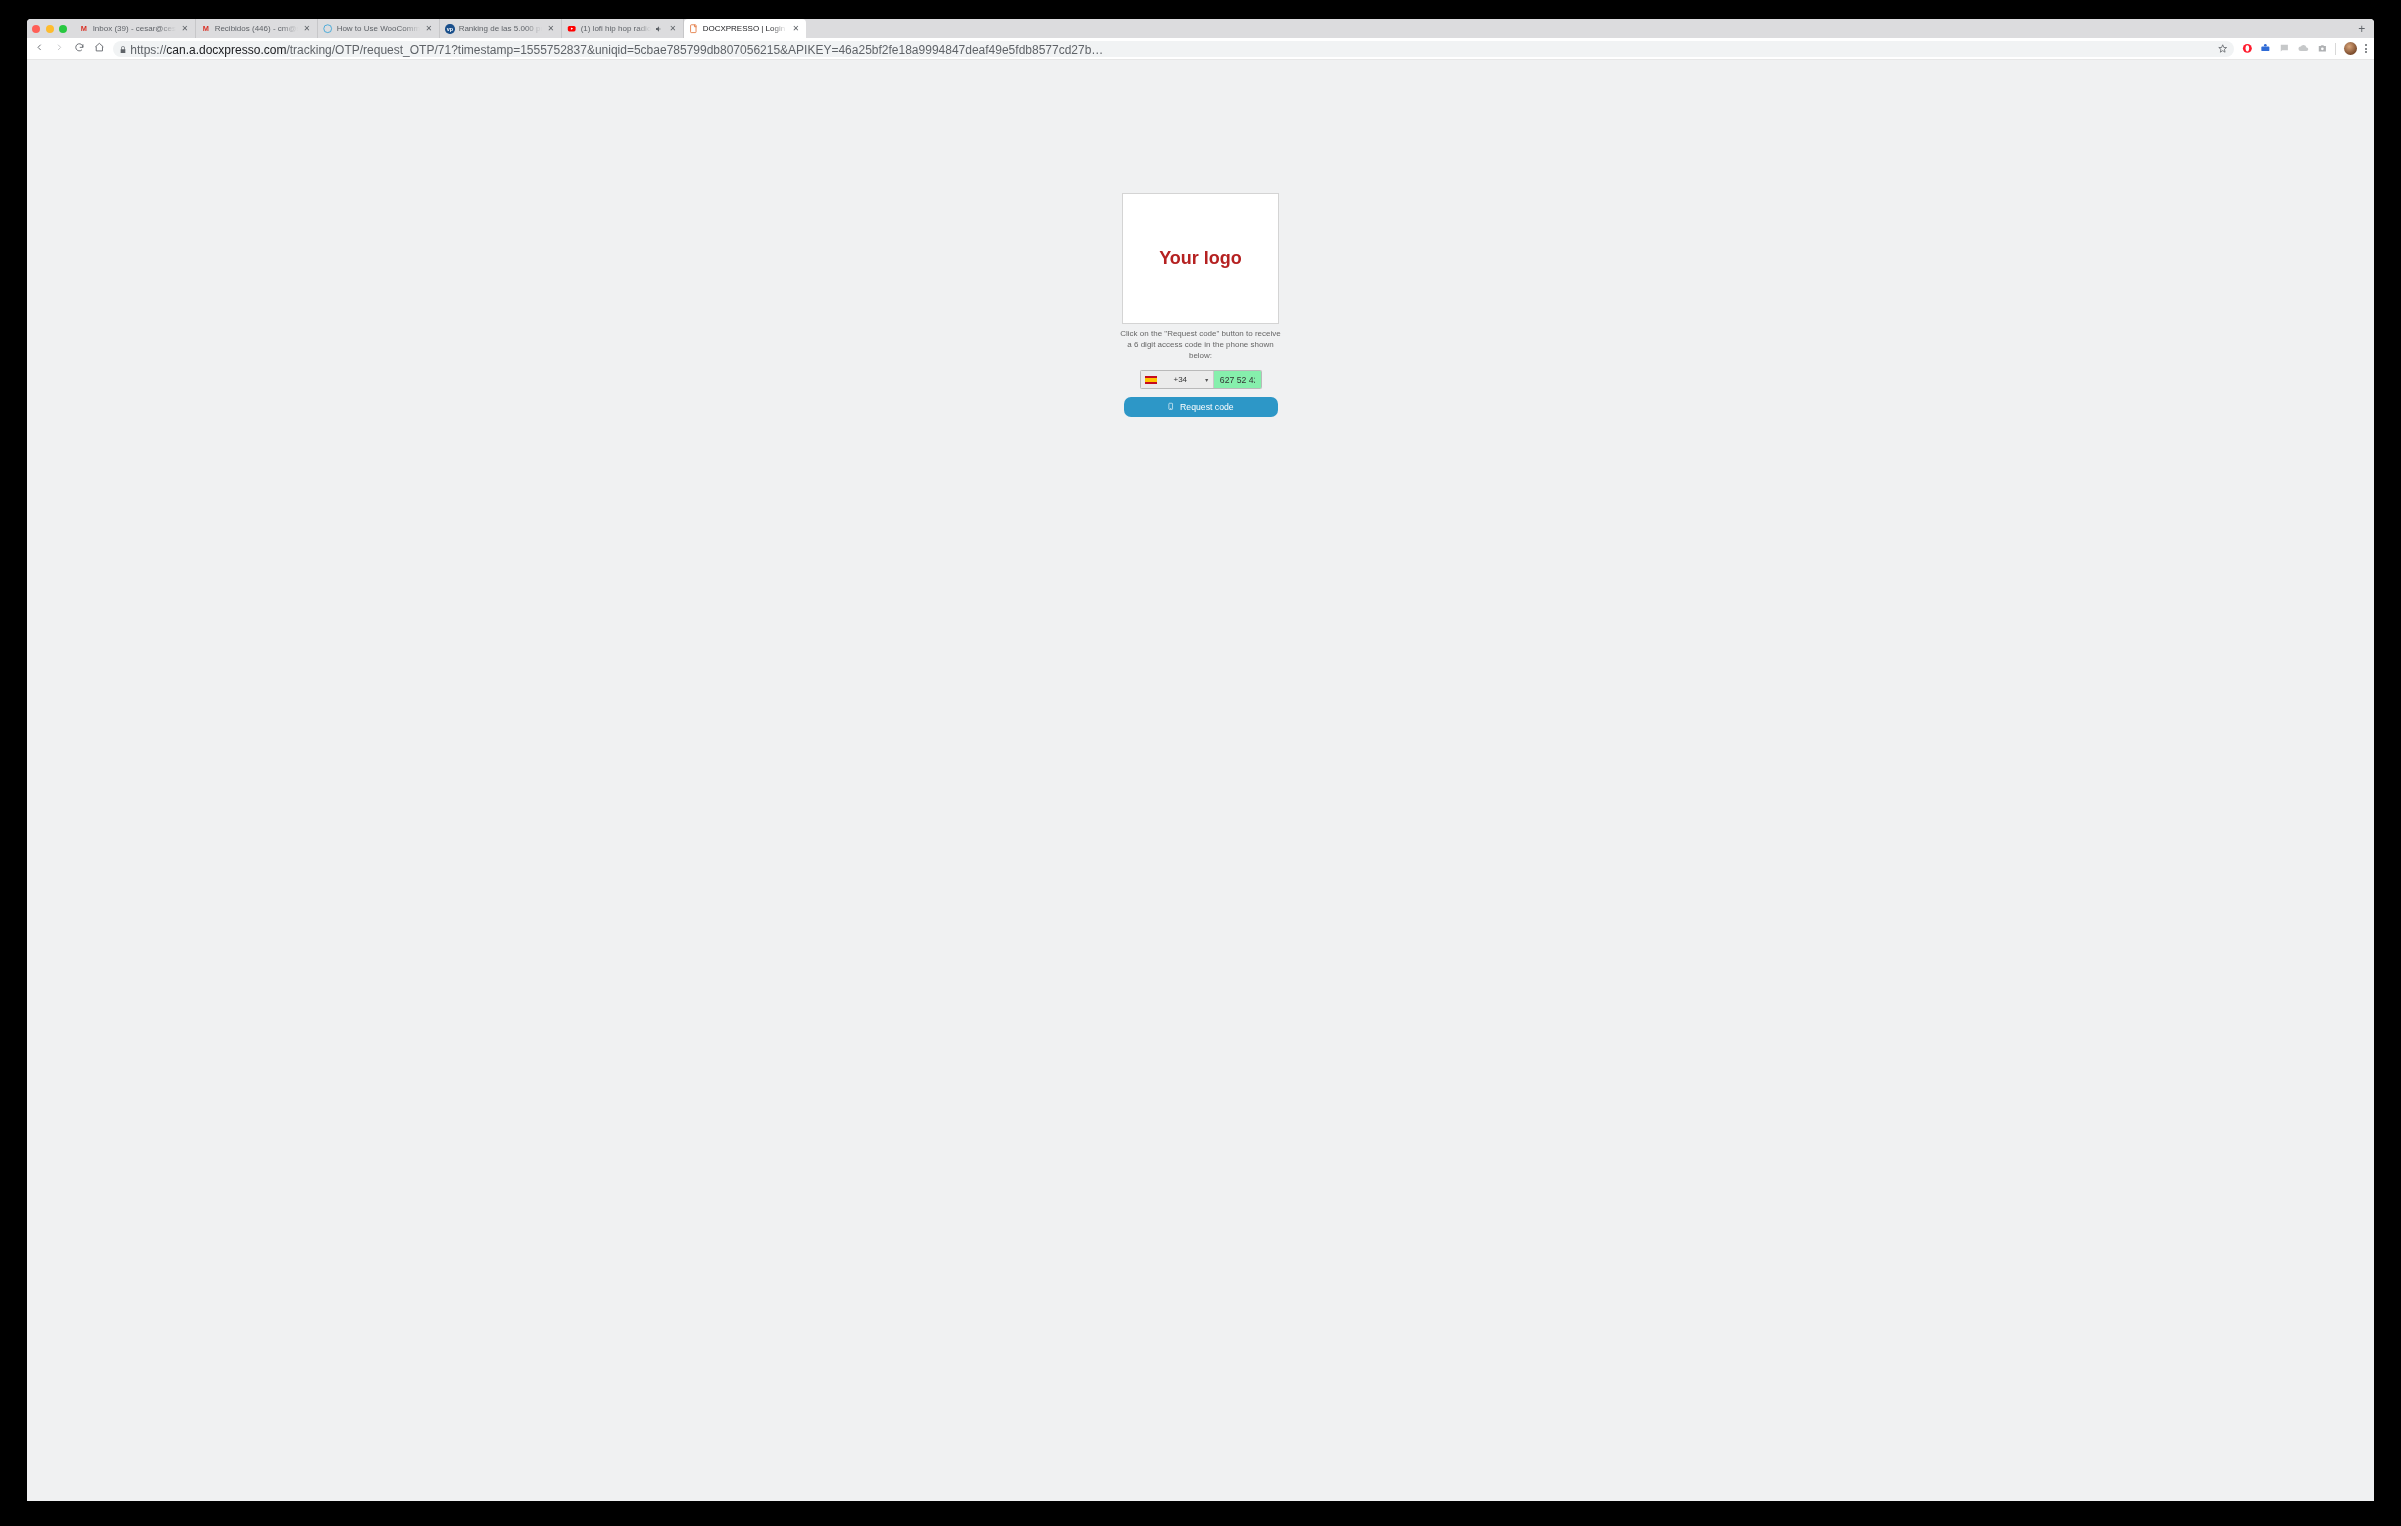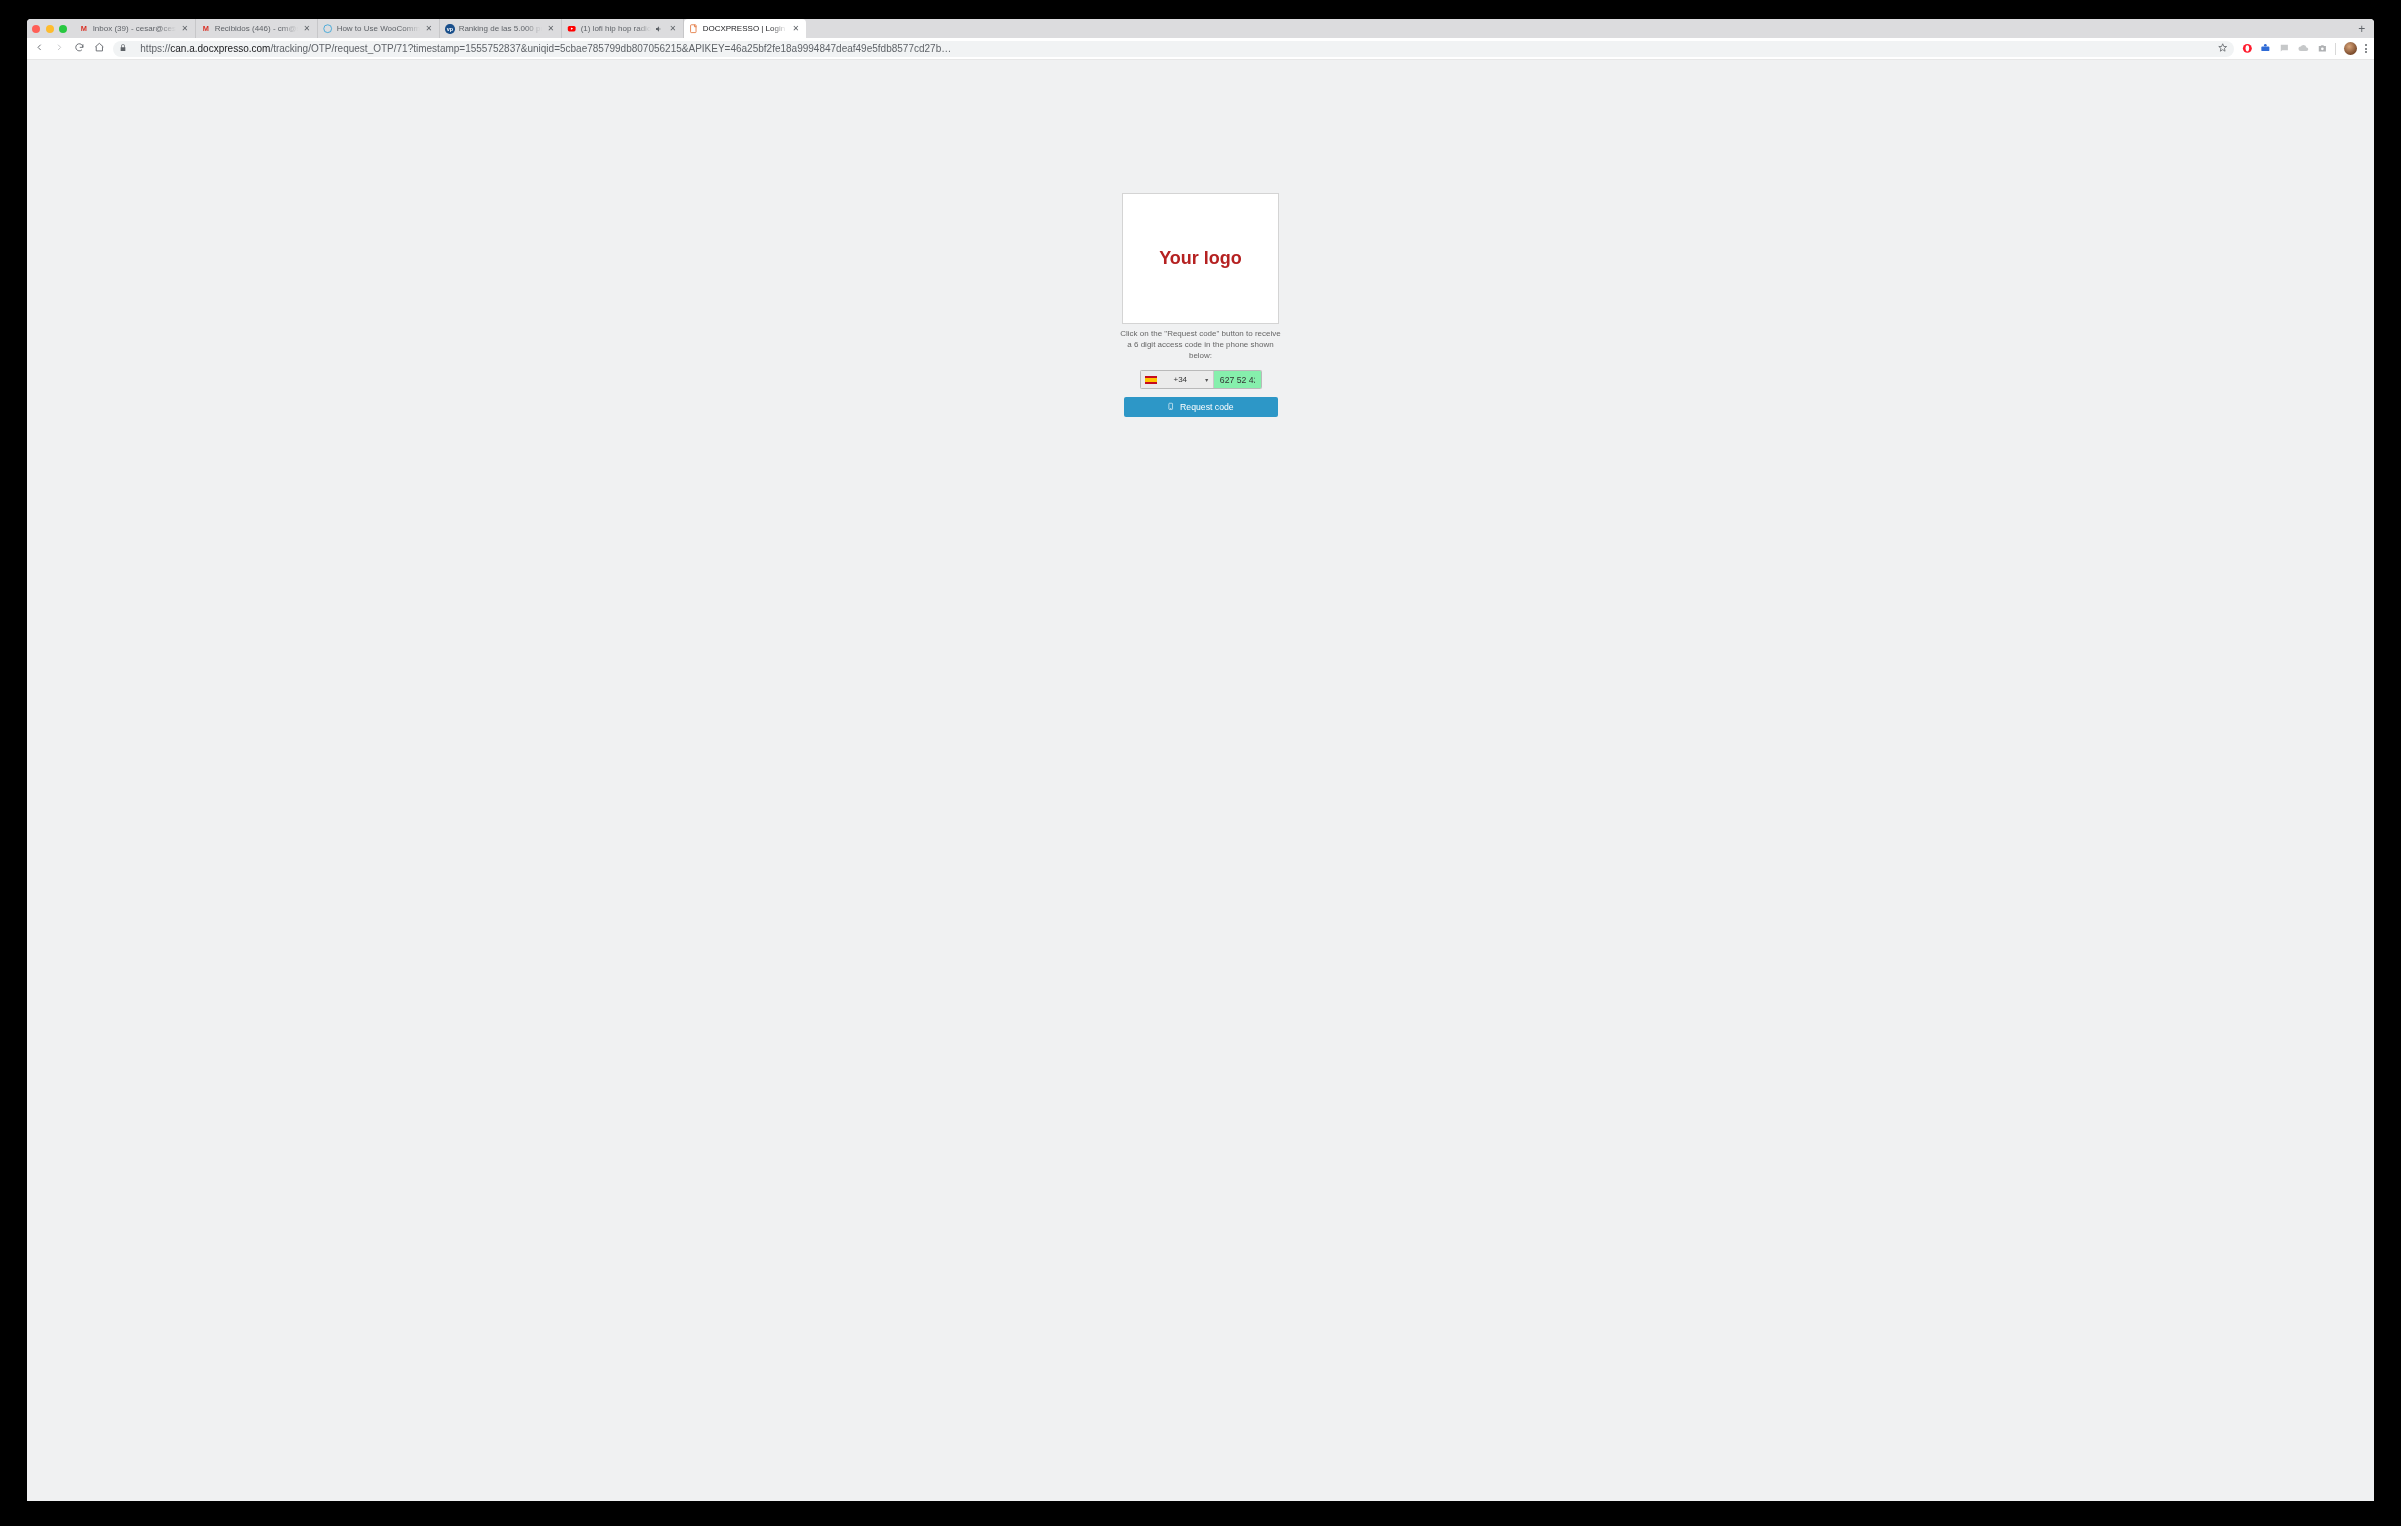--- a/index.html
+++ b/index.html
@@ -80,25 +80,25 @@
       border-bottom: 0.7px solid #e6e6e6;
     }
     .nav-icons { display:flex; gap:9.4px; align-items:center; color:#5f6368;}
     .nav-icons svg, .nav-icons .glyph { width:10.7px; height:10.7px; }
     .url-bar {
       flex: 1;
       height: 16px;
       border-radius: 9.4px;
       background: #f1f3f4;
       display: flex;
-      align-items: center;
+      align-items: flex-end;
       padding: 0 6.7px;
-      font-size: 10px;
+      font-size: 12px;
       color: #5f6368;
-      gap: 13px;
+      gap: 3px;
       overflow:hidden;
     }
     .url-bar .lock { color:#5f6368; flex-shrink:0;}
     .url-bar .url-text { white-space: nowrap; overflow:hidden; text-overflow:ellipsis;}
     .url-bar .star { margin-left:auto; flex-shrink:0; color:#5f6368;}
     .ext-icons { display:flex; gap:8px; align-items:center; }
     .ext-icons .ext { width:10.7px; height:10.7px; display:flex; align-items:center; justify-content:center; border-radius:50%;}
     .sep { width:0.7px; height:12px; background:#d8d8d8;}
     .avatar { width:13.4px; height:13.4px; border-radius:50%; background: radial-gradient(circle at 40% 35%, #d9a57a 0%, #7a4a2b 70%); }
     .dots-v { display:flex; flex-direction:column; gap:1.3px;}
@@ -166,21 +166,21 @@
       border:none; outline:none; padding:0 5.4px; font-size:8.7px; color:#333; width:100%; background:#86efac;
       font-family: inherit;
     }
     .request-btn {
       margin-top: 7.4px;
       width: 154px;
       height: 20px;
       background: #2d97c7;
       color: #fff;
       border: none;
-      border-radius: 2px;
+      border-radius: 7px;
       font-size: 8.7px;
       display:flex;
       align-items:center;
       justify-content:center;
       gap:5.4px;
       cursor:pointer;
     }
     .request-btn svg{width:7.4px;height:10.7px;}
 
     

